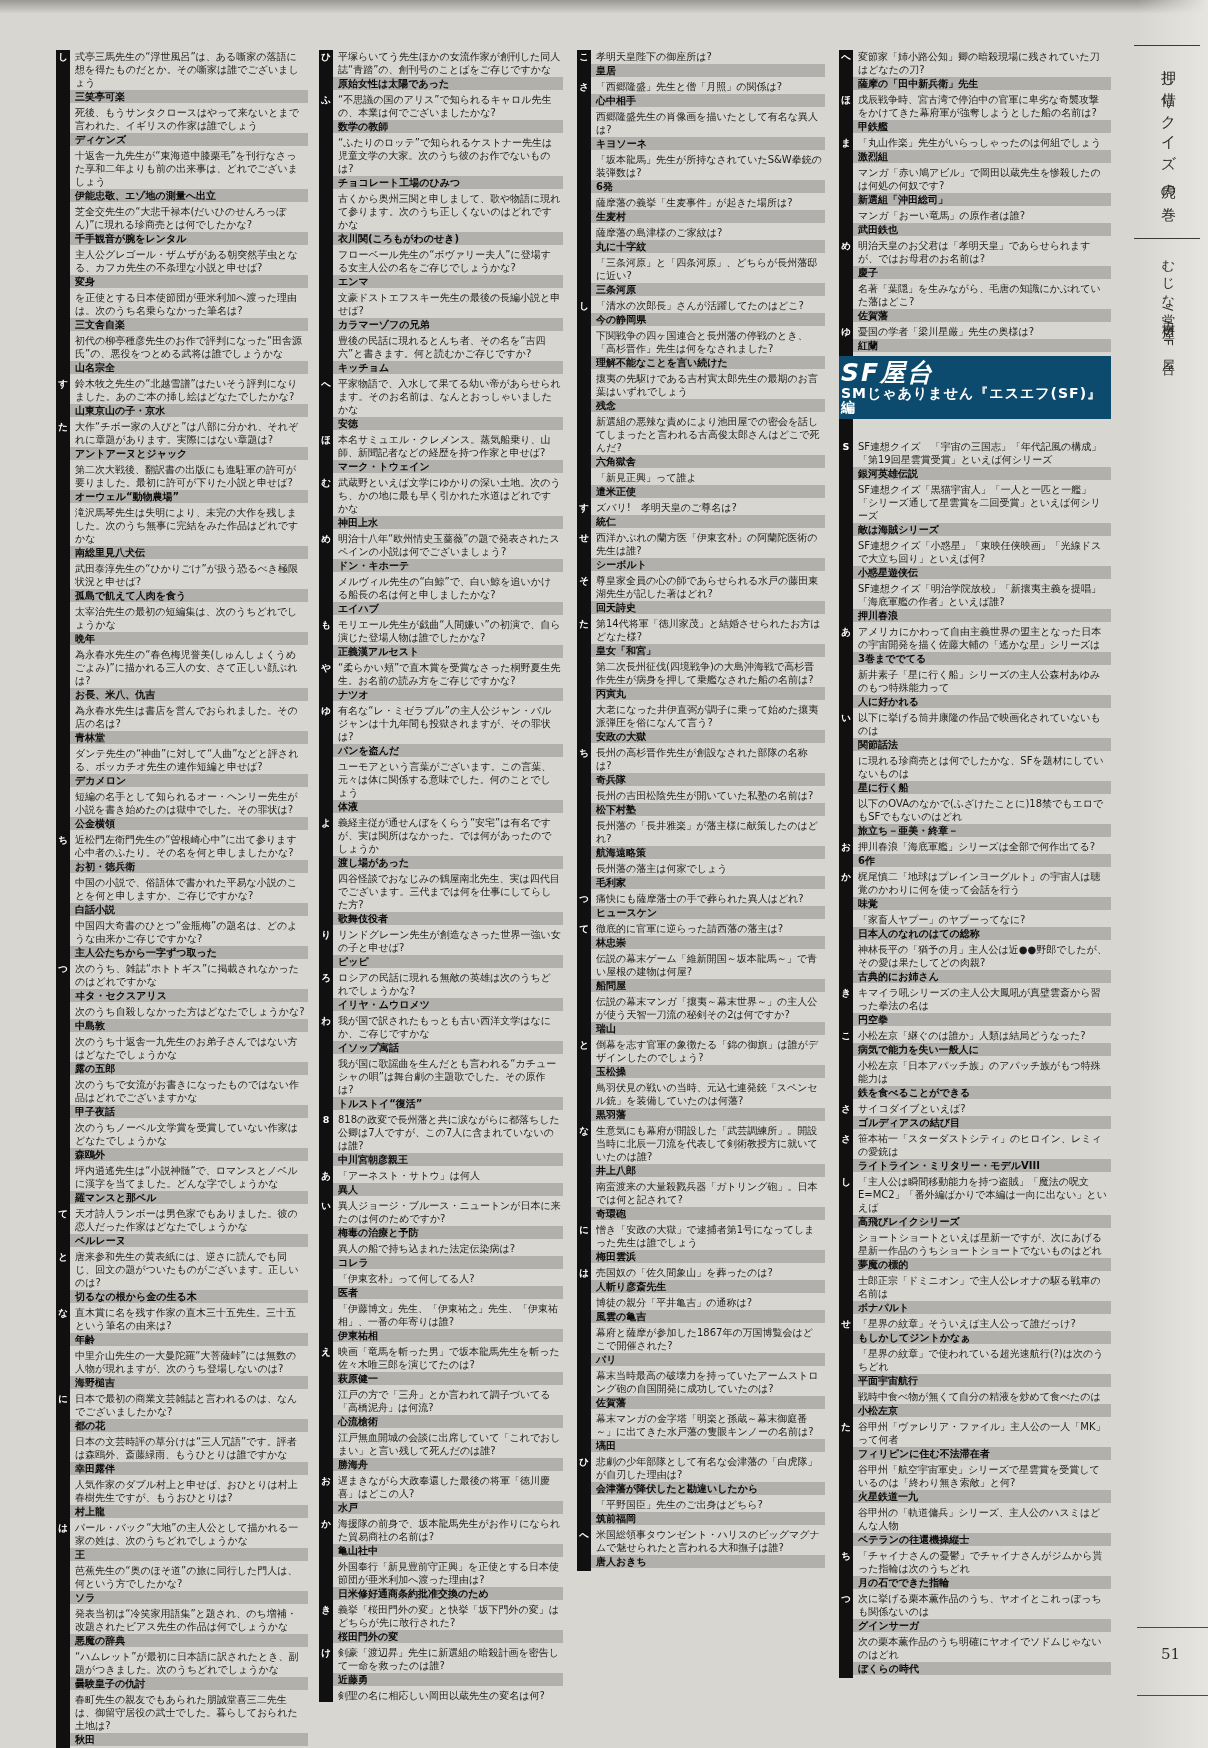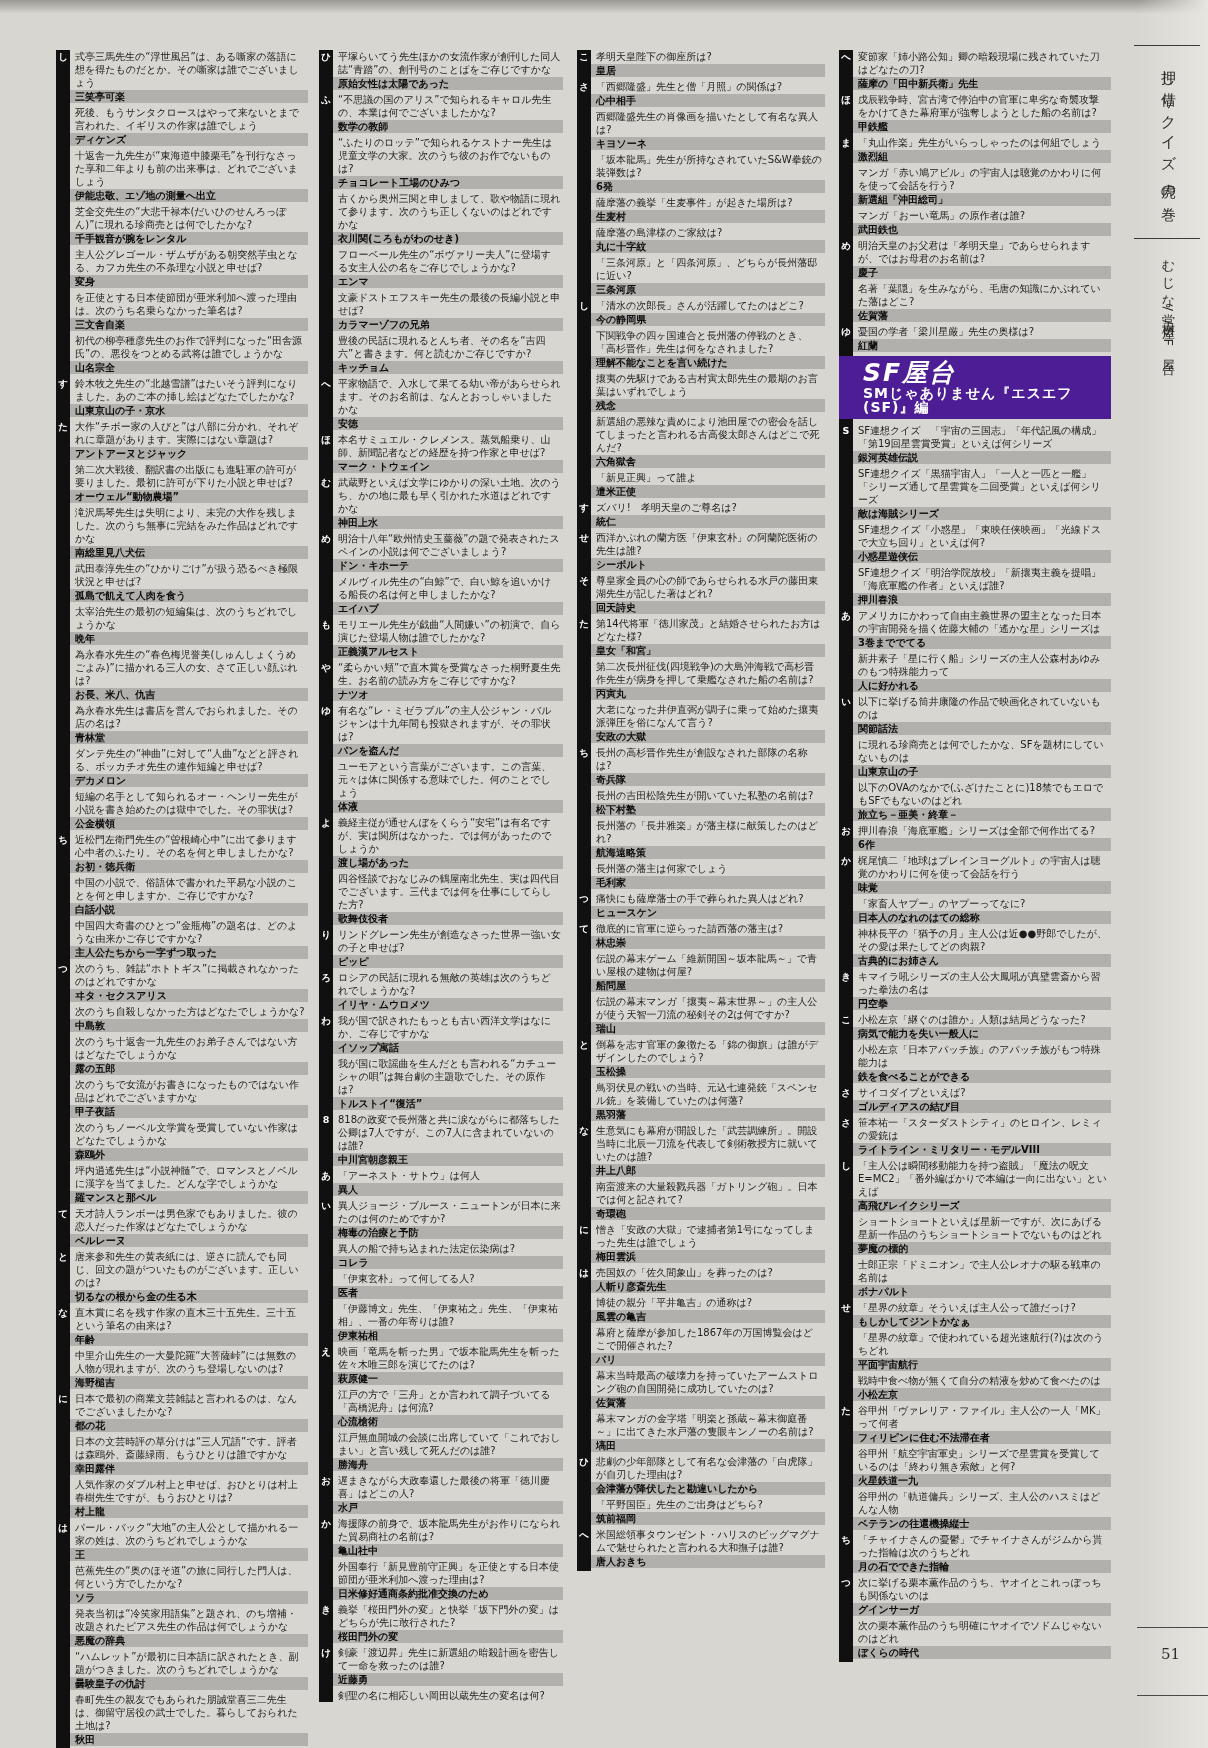--- a/index.html
+++ b/index.html
@@ -24,22 +24,22 @@
   }
   .kana{
     position:absolute;left:-14px;top:0;width:14px;text-align:center;
     color:#ffffff;font-size:9.5px;font-weight:bold;line-height:13px;
   }
   .a{
     background:#b2b0ac;color:#0e0e0e;font-weight:bold;font-size:10px;
     line-height:13px;padding:0 2px 0 5px;margin:1px 0 3px 0;
   }
   .banner{
-    background:#4c1d95;color:#ffffff;margin:4px 0 5px -14px;
-    padding:3px 7px 5px 24px;
+    background:#0c4a6e;color:#ffffff;margin:4px 0 21px -14px;
+    padding:3px 7px 5px 2px;
   }
   .banner .b-title{font-size:25px;font-weight:900;line-height:27px;letter-spacing:2px;font-style:italic;}
   .banner .b-sub{font-size:14px;font-weight:bold;line-height:14px;letter-spacing:1px;}
   .sidebar{position:absolute;left:1128px;top:0;width:80px;height:1748px;}
   .vrule{position:absolute;left:6px;width:66px;border-top:1.5px solid #3a3a38;}
   .vtab{
     position:absolute;left:50%;transform:translateX(-50%);
     writing-mode:vertical-rl;text-orientation:mixed;
     color:#2b2b29;letter-spacing:3px;
   }
@@ -291,21 +291,21 @@
     <div class="q"><span class="kana">へ</span>米国総領事タウンゼント・ハリスのビッグマグナムで魅せられたと言われる大和撫子は誰?</div>
     <div class="a">唐人おきち</div>
   </div>
 <div id="col4" class="col">
     <div class="q"><span class="kana">へ</span>変節家「姉小路公知」卿の暗殺現場に残されていた刀はどなたの刀?</div>
     <div class="a">薩摩の「田中新兵衛」先生</div>
     <div class="q"><span class="kana">ほ</span>戊辰戦争時、宮古湾で停泊中の官軍に卑劣な奇襲攻撃をかけてきた幕府軍が強奪しようとした船の名前は?</div>
     <div class="a">甲鉄艦</div>
     <div class="q"><span class="kana">ま</span>「丸山作楽」先生がいらっしゃったのは何組でしょう</div>
     <div class="a">激烈組</div>
-    <div class="q">マンガ「赤い鳩アビル」の宇宙人は聴覚のかわりに何を使って会話を行う?</div>
+    <div class="q">マンガ「赤い鳩アビル」で岡田以蔵先生を惨殺したのは何処の何奴です?</div>
     <div class="a">新選組「沖田総司」</div>
     <div class="q">マンガ「おーい竜馬」の原作者は誰?</div>
     <div class="a">武田鉄也</div>
     <div class="q"><span class="kana">め</span>明治天皇のお父君は「孝明天皇」であらせられますが、ではお母君のお名前は?</div>
     <div class="a">慶子</div>
     <div class="q">名著「葉隠」を生みながら、毛唐の知識にかぶれていた藩はどこ?</div>
     <div class="a">佐賀藩</div>
     <div class="q"><span class="kana">ゆ</span>憂国の学者「梁川星厳」先生の奥様は?</div>
     <div class="a">紅蘭</div>
     <div class="banner">
@@ -320,21 +320,21 @@
     <div class="a">小惑星遊侠伝</div>
     <div class="q">SF連想クイズ「明治学院放校」「新攘夷主義を提唱」「海底軍艦の作者」といえば誰?</div>
     <div class="a">押川春浪</div>
     <div class="q"><span class="kana">あ</span>アメリカにかわって自由主義世界の盟主となった日本の宇宙開発を描く佐藤大輔の「遙かな星」シリーズは</div>
     <div class="a">3巻まででてる</div>
     <div class="q">新井素子「星に行く船」シリーズの主人公森村あゆみのもつ特殊能力って</div>
     <div class="a">人に好かれる</div>
     <div class="q"><span class="kana">い</span>以下に挙げる筒井康隆の作品で映画化されていないものは</div>
     <div class="a">関節話法</div>
     <div class="q">に現れる珍商売とは何でしたかな、SFを題材にしていないものは</div>
-    <div class="a">山東京山の子</div>
+    <div class="a">星に行く船</div>
     <div class="q">以下のOVAのなかで(ふざけたことに)18禁でもエロでもSFでもないのはどれ</div>
     <div class="a">旅立ち－亜美・終章－</div>
     <div class="q"><span class="kana">お</span>押川春浪「海底軍艦」シリーズは全部で何作出てる?</div>
     <div class="a">6作</div>
     <div class="q"><span class="kana">か</span>梶尾慎二「地球はプレインヨーグルト」の宇宙人は聴覚のかわりに何を使って会話を行う</div>
     <div class="a">味覚</div>
     <div class="q">「家畜人ヤプー」のヤプーってなに?</div>
     <div class="a">日本人のなれのはての総称</div>
     <div class="q">神林長平の「猶予の月」主人公は近●●野郎でしたが、その愛は果たしてどの肉親?</div>
     <div class="a">古典的にお姉さん</div>

